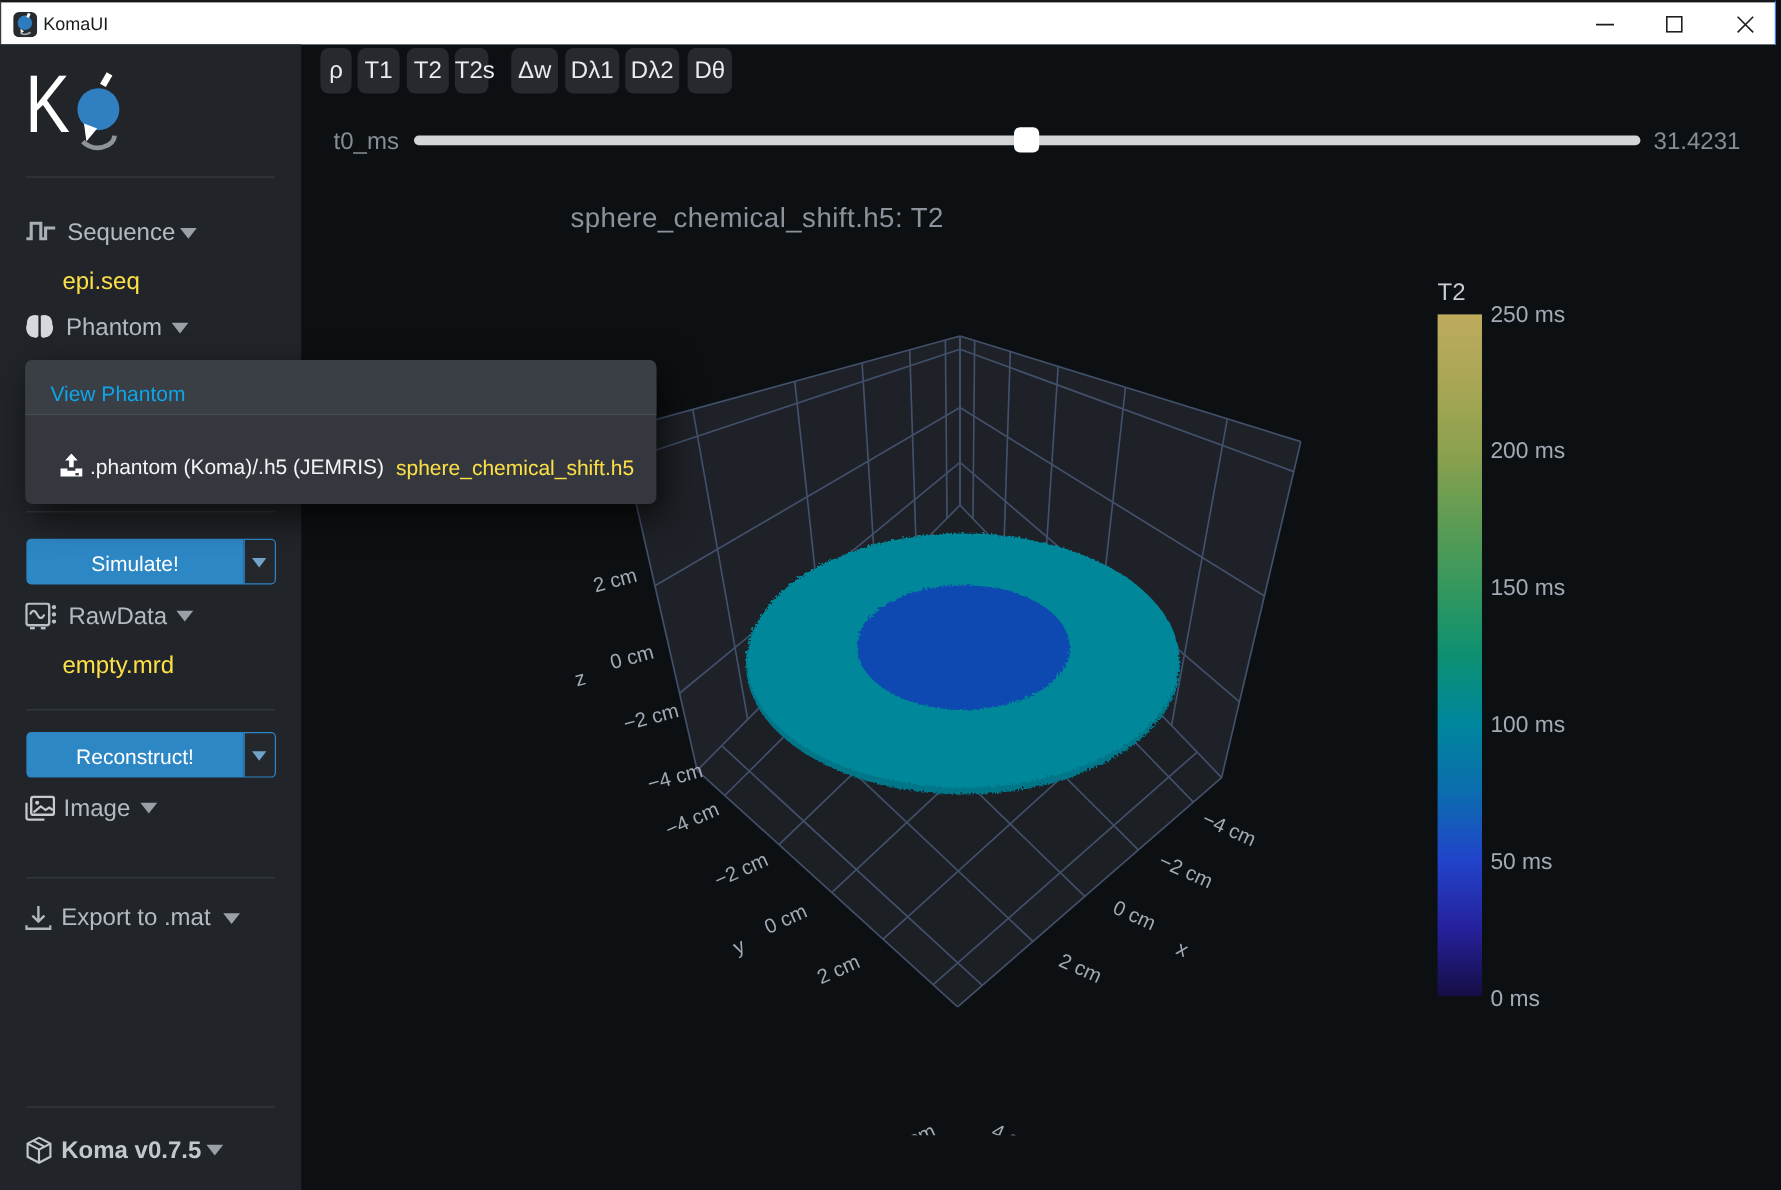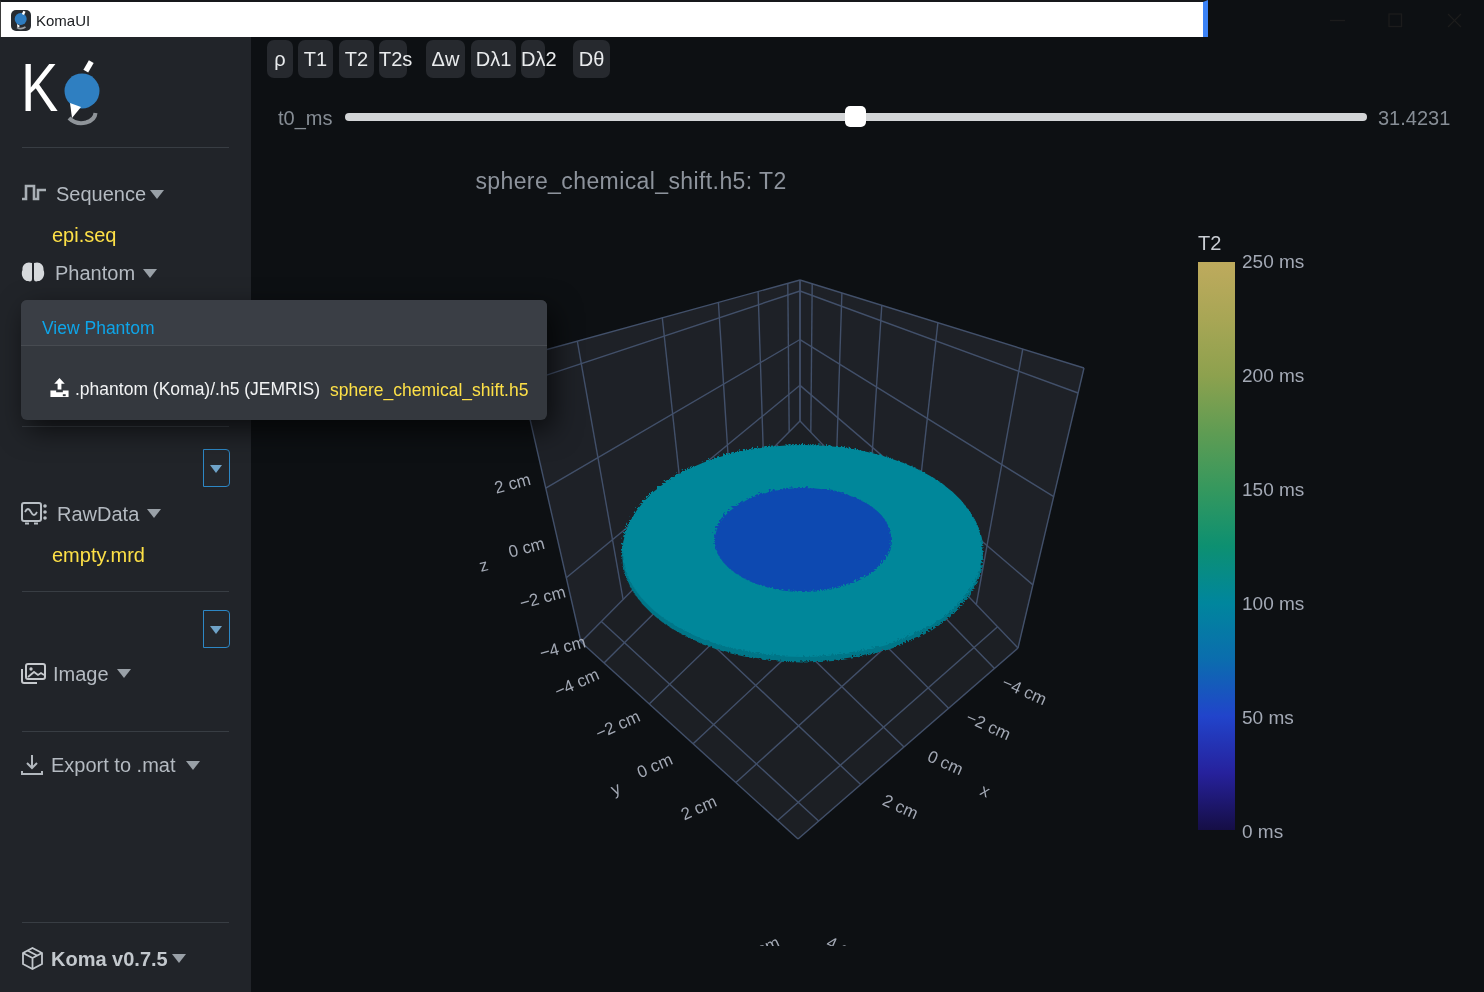--- a/index.html
+++ b/index.html
@@ -1,19 +1,19 @@
 <!DOCTYPE html>
 <html><head><meta charset="utf-8"><style>
 *{margin:0;padding:0;box-sizing:border-box}
 html,body{width:1484px;height:992px;overflow:hidden;background:#0d1013;
  font-family:"Liberation Sans",sans-serif;position:relative}
 .abs{position:absolute}
 
-#titlebar{position:absolute;left:0;top:0;width:1208px;height:37px;background:#fff;
- border-top:2px solid #16181b;border-left:1px solid #3a3a3a;border-right:5px solid #3b82f6}
+#titlebar{position:absolute;left:0;top:0;width:1480px;height:37px;background:#fff;
+ border-top:2px solid #16181b;border-left:1px solid #3a3a3a;border-right:1px solid #3b82f6}
 #tbtitle{position:absolute;left:35px;top:10px;font-size:15px;color:#191b1e}
 
 #sidebar{position:absolute;left:0;top:37px;width:251px;height:955px;background:#212429}
 .divider{position:absolute;left:22px;width:207px;height:1px;background:#383d43}
 .mtext{position:absolute;font-size:20px;color:#b4bac1;white-space:nowrap}
 .dimtext{position:absolute;font-size:20px;color:#fde047;white-space:nowrap}
 .caret{position:absolute;width:0;height:0;border-left:7px solid transparent;
  border-right:7px solid transparent;border-top:9px solid #99a0a7}
 .bluebtn{position:absolute;left:22px;width:181px;height:38px;background:#2d87c5;
  border-radius:4px 0 0 4px;color:#fff;font-size:17.5px;text-align:center;line-height:43px}
@@ -178,21 +178,21 @@
 
 <text x="631" y="189" fill="#8d939c" font-size="23" letter-spacing="0.4" text-anchor="middle">sphere_chemical_shift.h5: T2</text>
 </svg>
 
 <div class="pbtn" style="left:267px;width:26px">ρ</div>
 <div class="pbtn" style="left:298px;width:35px">T1</div>
 <div class="pbtn" style="left:339px;width:35px">T2</div>
 <div class="pbtn" style="left:379px;width:28px">T2s</div>
 <div class="pbtn" style="left:426px;width:39px">Δw</div>
 <div class="pbtn" style="left:471px;width:45px">Dλ1</div>
-<div class="pbtn" style="left:521px;width:24px">Dλ2</div>
+<div class="pbtn" style="left:521px;width:45px">Dλ2</div>
 <div class="pbtn" style="left:573px;width:37px">Dθ</div>
 <div class="abs" style="left:278px;top:107px;font-size:20px;color:#868d95">t0_ms</div>
 <div id="track"></div>
 <div id="thumb"></div>
 <div class="abs" style="left:1378px;top:107px;font-size:20px;color:#868d95">31.4231</div>
 
 <div id="titlebar">
  <svg class="abs" style="left:10px;top:8px" width="20" height="21" viewBox="0 0 20 21">
   <rect x="0" y="0" width="20" height="21" rx="5" fill="#272b30"></rect>
   <circle cx="9.7" cy="9" r="6" fill="#2e7cc0"></circle>
@@ -231,39 +231,41 @@
 
  <svg class="abs" style="left:21px;top:224px" width="24" height="22" viewBox="0 0 24 22">
   <path d="M11 2 C5 0 1 4 1.5 9 C-0.5 13 2 20 7 20 C9 21 11 20.5 11 18 Z" fill="#d6d9dc"></path>
   <path d="M13 2 C19 0 23 4 22.5 9 C24.5 13 22 20 17 20 C15 21 13 20.5 13 18 Z" fill="#d6d9dc"></path>
  </svg>
  <div class="mtext" style="left:55px;top:225px">Phantom</div>
  <div class="caret" style="left:143px;top:232px"></div>
 
  <div class="divider" style="top:389px"></div>
 
+ <div class="bluebtn" style="top:412px">Simulate!</div>
  <div class="btntog" style="top:412px">
       <div class="caret"></div>
     </div>
 
  <svg class="abs" style="left:21px;top:465px" width="26" height="23" viewBox="0 0 26 23">
   <rect x="1" y="1" width="19" height="18" rx="2" stroke="#b9bfc5" stroke-width="2" fill="none"></rect>
   <path d="M4 10 Q7 4 10 10 T16 10" stroke="#b9bfc5" stroke-width="1.8" fill="none"></path>
   <circle cx="24" cy="4" r="1.8" fill="#b9bfc5"></circle>
   <circle cx="24" cy="10" r="1.8" fill="#b9bfc5"></circle>
   <circle cx="24" cy="16" r="1.8" fill="#b9bfc5"></circle>
   <rect x="4" y="20.5" width="4" height="2" fill="#b9bfc5"></rect>
   <rect x="13" y="20.5" width="4" height="2" fill="#b9bfc5"></rect>
  </svg>
  <div class="mtext" style="left:57px;top:466px">RawData</div>
  <div class="caret" style="left:147px;top:472px"></div>
  <div class="dimtext" style="left:52px;top:507px">empty.mrd</div>
 
  <div class="divider" style="top:554px"></div>
 
+ <div class="bluebtn" style="top:573px">Reconstruct!</div>
  <div class="btntog" style="top:573px">
       <div class="caret"></div>
     </div>
 
  <svg class="abs" style="left:21px;top:626px" width="25" height="22" viewBox="0 0 25 22">
   <path d="M1 6 v12 a2 2 0 0 0 2 2 h13" stroke="#c6c9cd" stroke-width="2" fill="none"></path>
   <rect x="5" y="1" width="19" height="15" rx="2" stroke="#c6c9cd" stroke-width="2" fill="none"></rect>
   <circle cx="10" cy="6" r="1.7" fill="#c6c9cd"></circle>
   <path d="M7 14 L13 9 L17 12 L20 10 L23 12" stroke="#c6c9cd" stroke-width="1.8" fill="none"></path>
  </svg>

